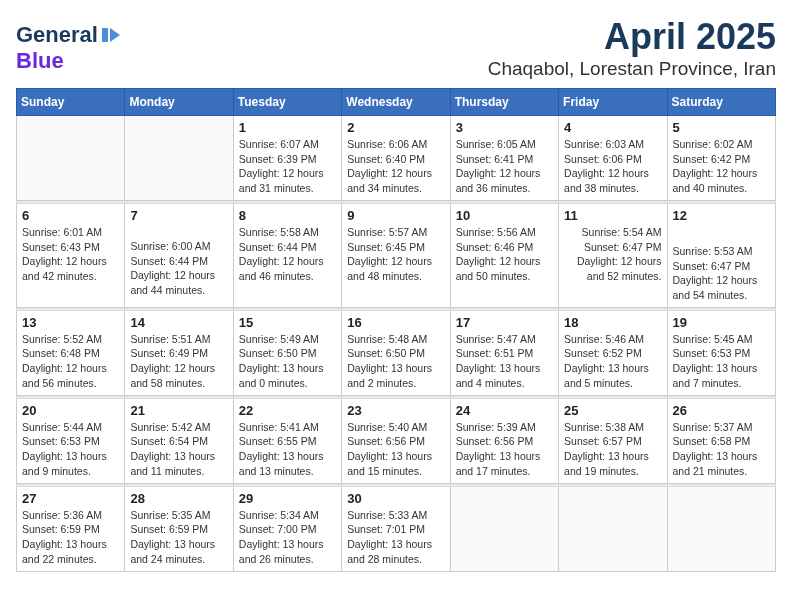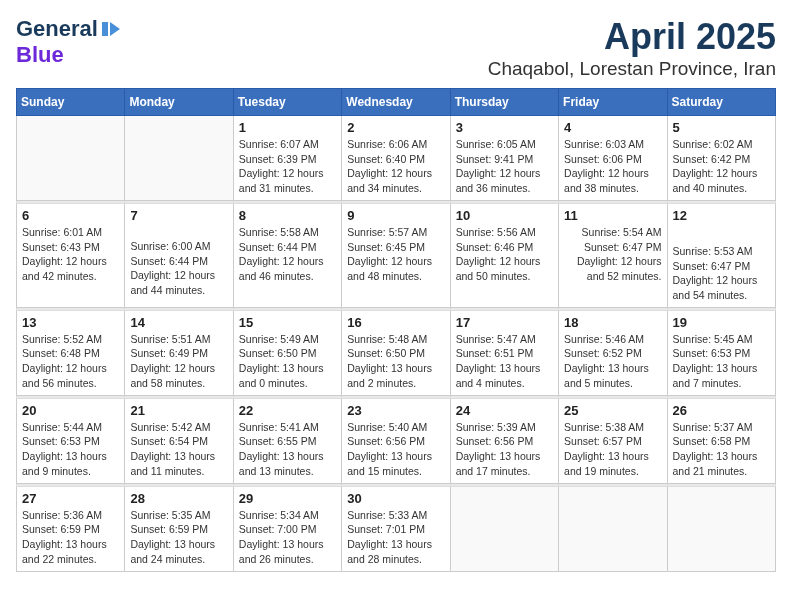--- a/index.html
+++ b/index.html
@@ -6,21 +6,21 @@
     body {
       font-family: Arial, sans-serif;
       background: #fff;
       width: 792px;
       min-height: 612px;
       padding: 16px;
     }
     .header {
       display: flex;
       justify-content: space-between;
-      align-items: flex-start;
+      align-items: center;
       margin-bottom: 8px;
     }
     .logo {
       display: flex;
       flex-direction: column;
       align-items: flex-start;
     }
     .title-block {
       text-align: right;
     }
@@ -121,21 +121,21 @@
         </td>
         <td>
           <span class="day-number">2</span>
           <div class="day-info" style="white-space: pre-line;">Sunrise: 6:06 AM
 Sunset: 6:40 PM
 Daylight: 12 hours and 34 minutes.</div>
         </td>
         <td>
           <span class="day-number">3</span>
           <div class="day-info" style="white-space: pre-line;">Sunrise: 6:05 AM
-Sunset: 9:41 PM
+Sunset: 6:41 PM
 Daylight: 12 hours and 36 minutes.</div>
         </td>
         <td>
           <span class="day-number">4</span>
           <div class="day-info" style="white-space: pre-line;">Sunrise: 6:03 AM
 Sunset: 6:06 PM
 Daylight: 12 hours and 38 minutes.</div>
         </td>
         <td>
           <span class="day-number">5</span>

